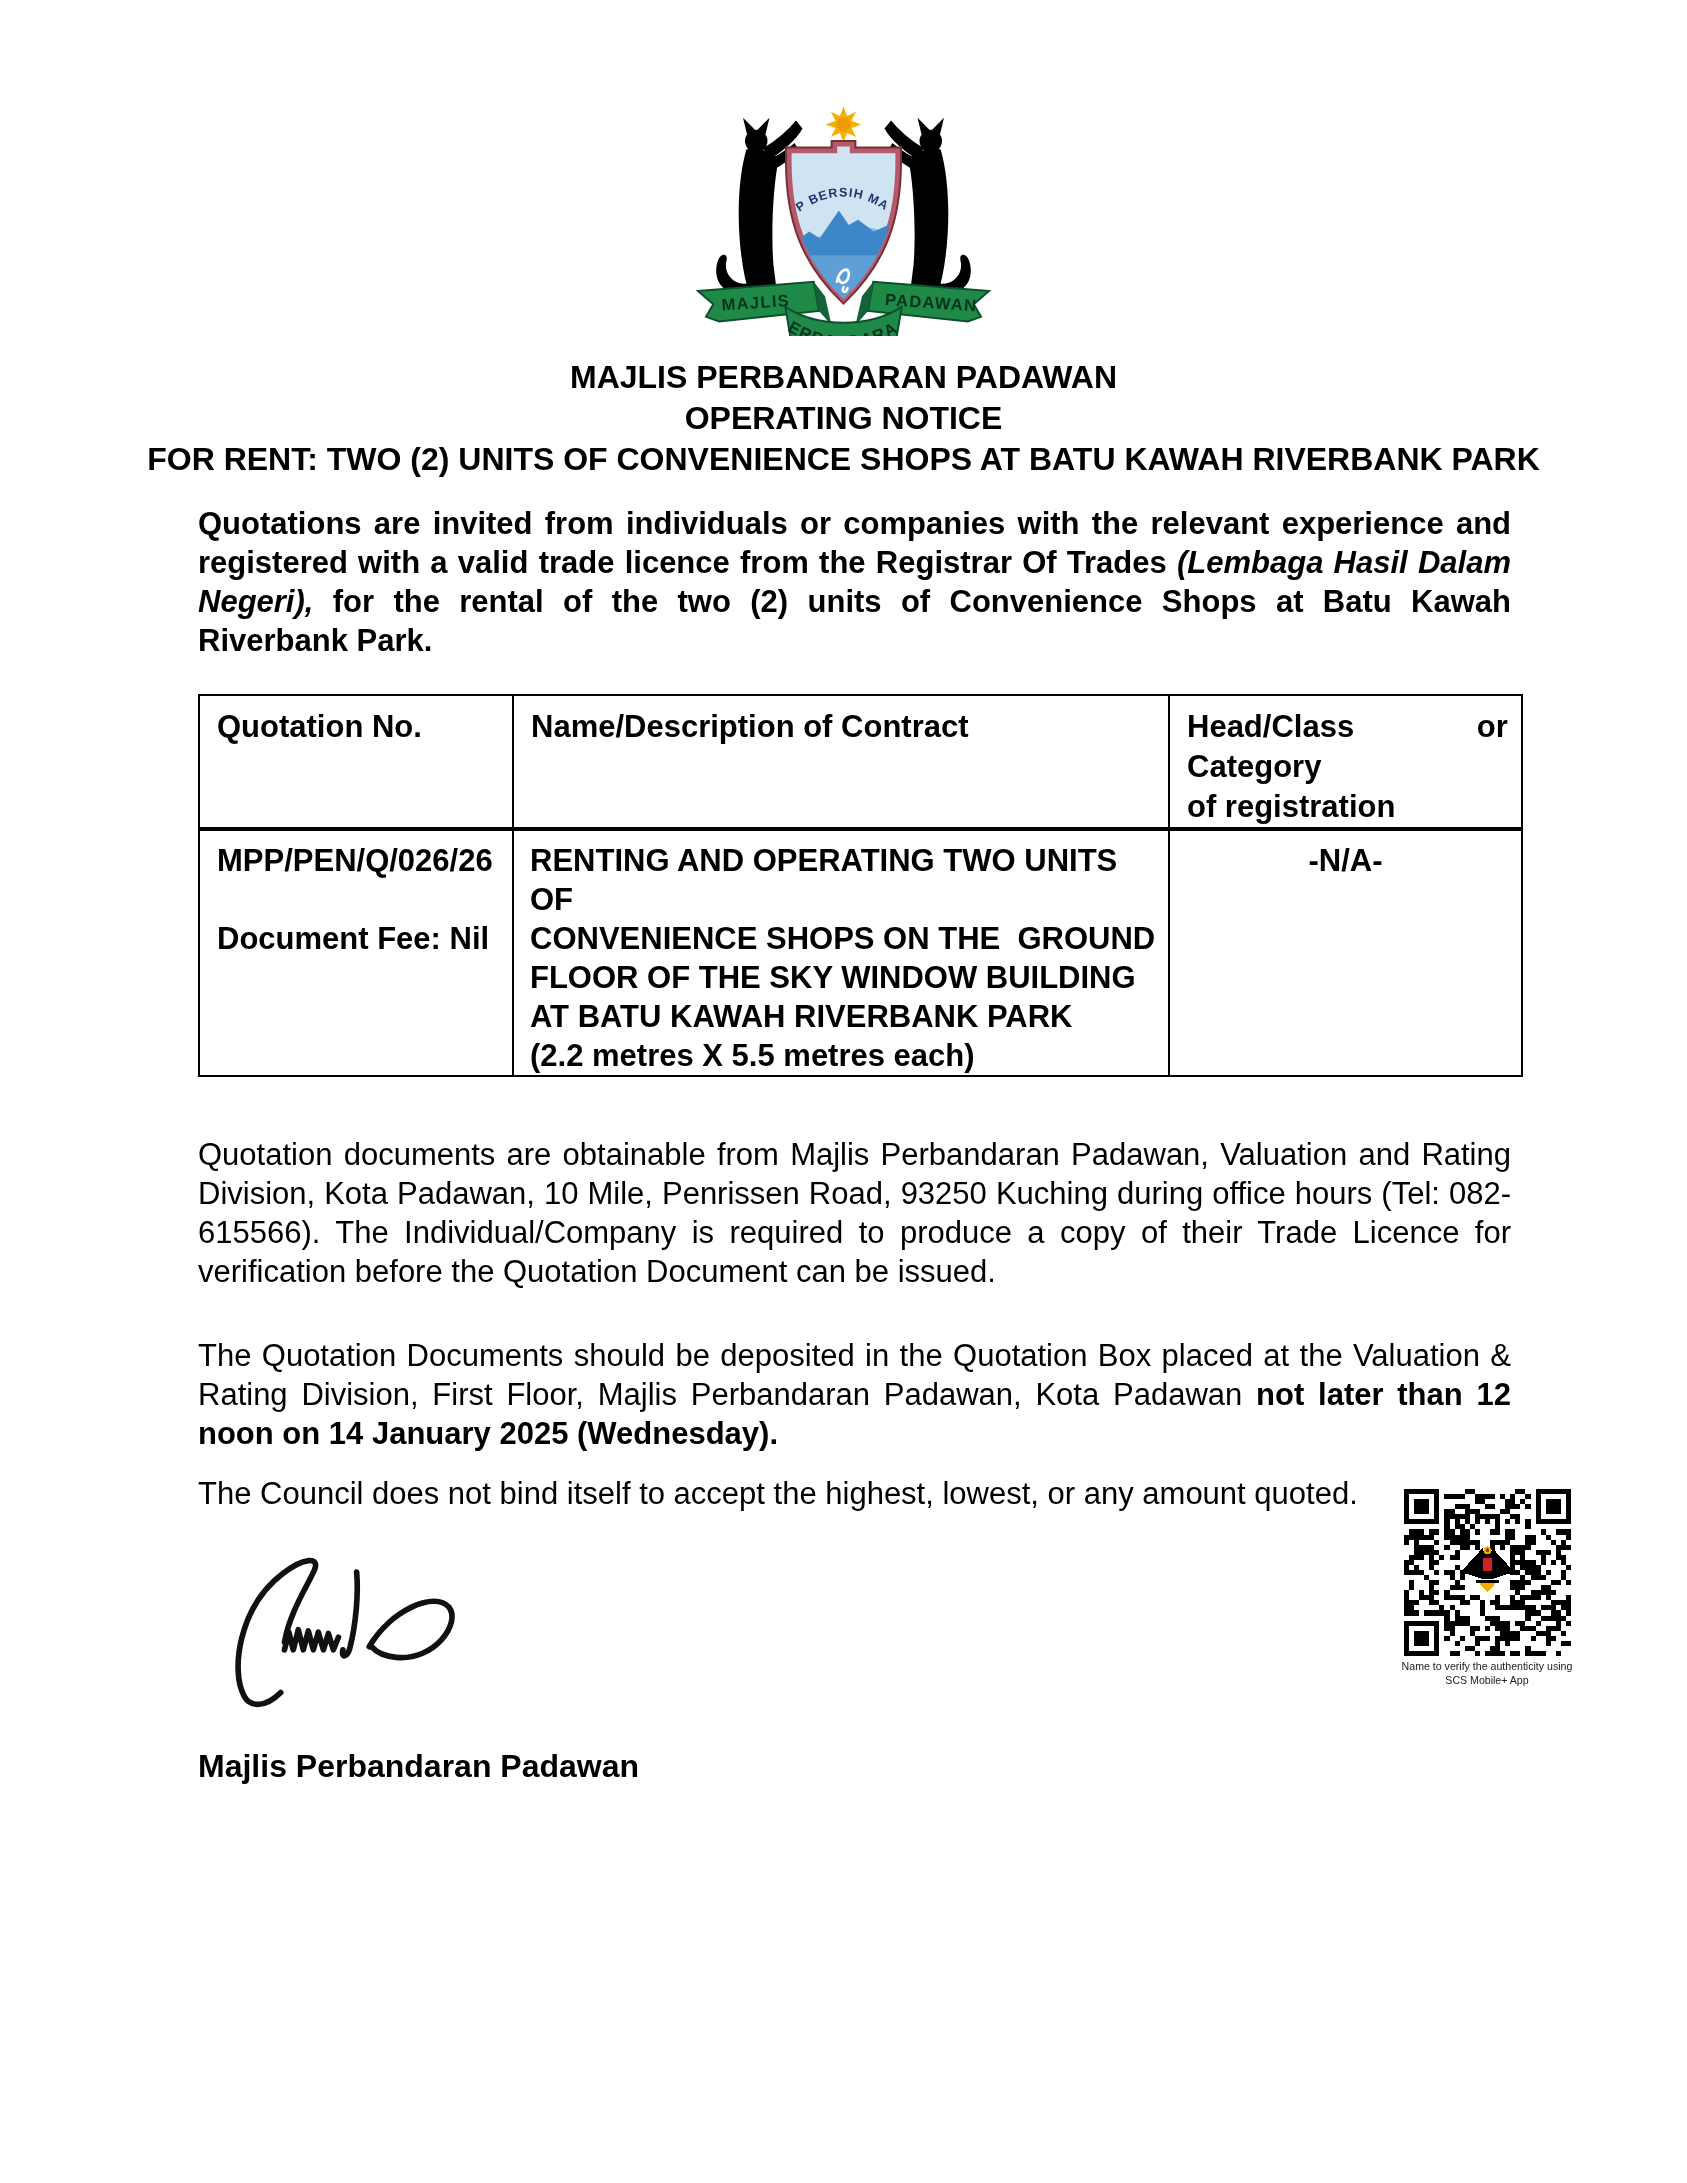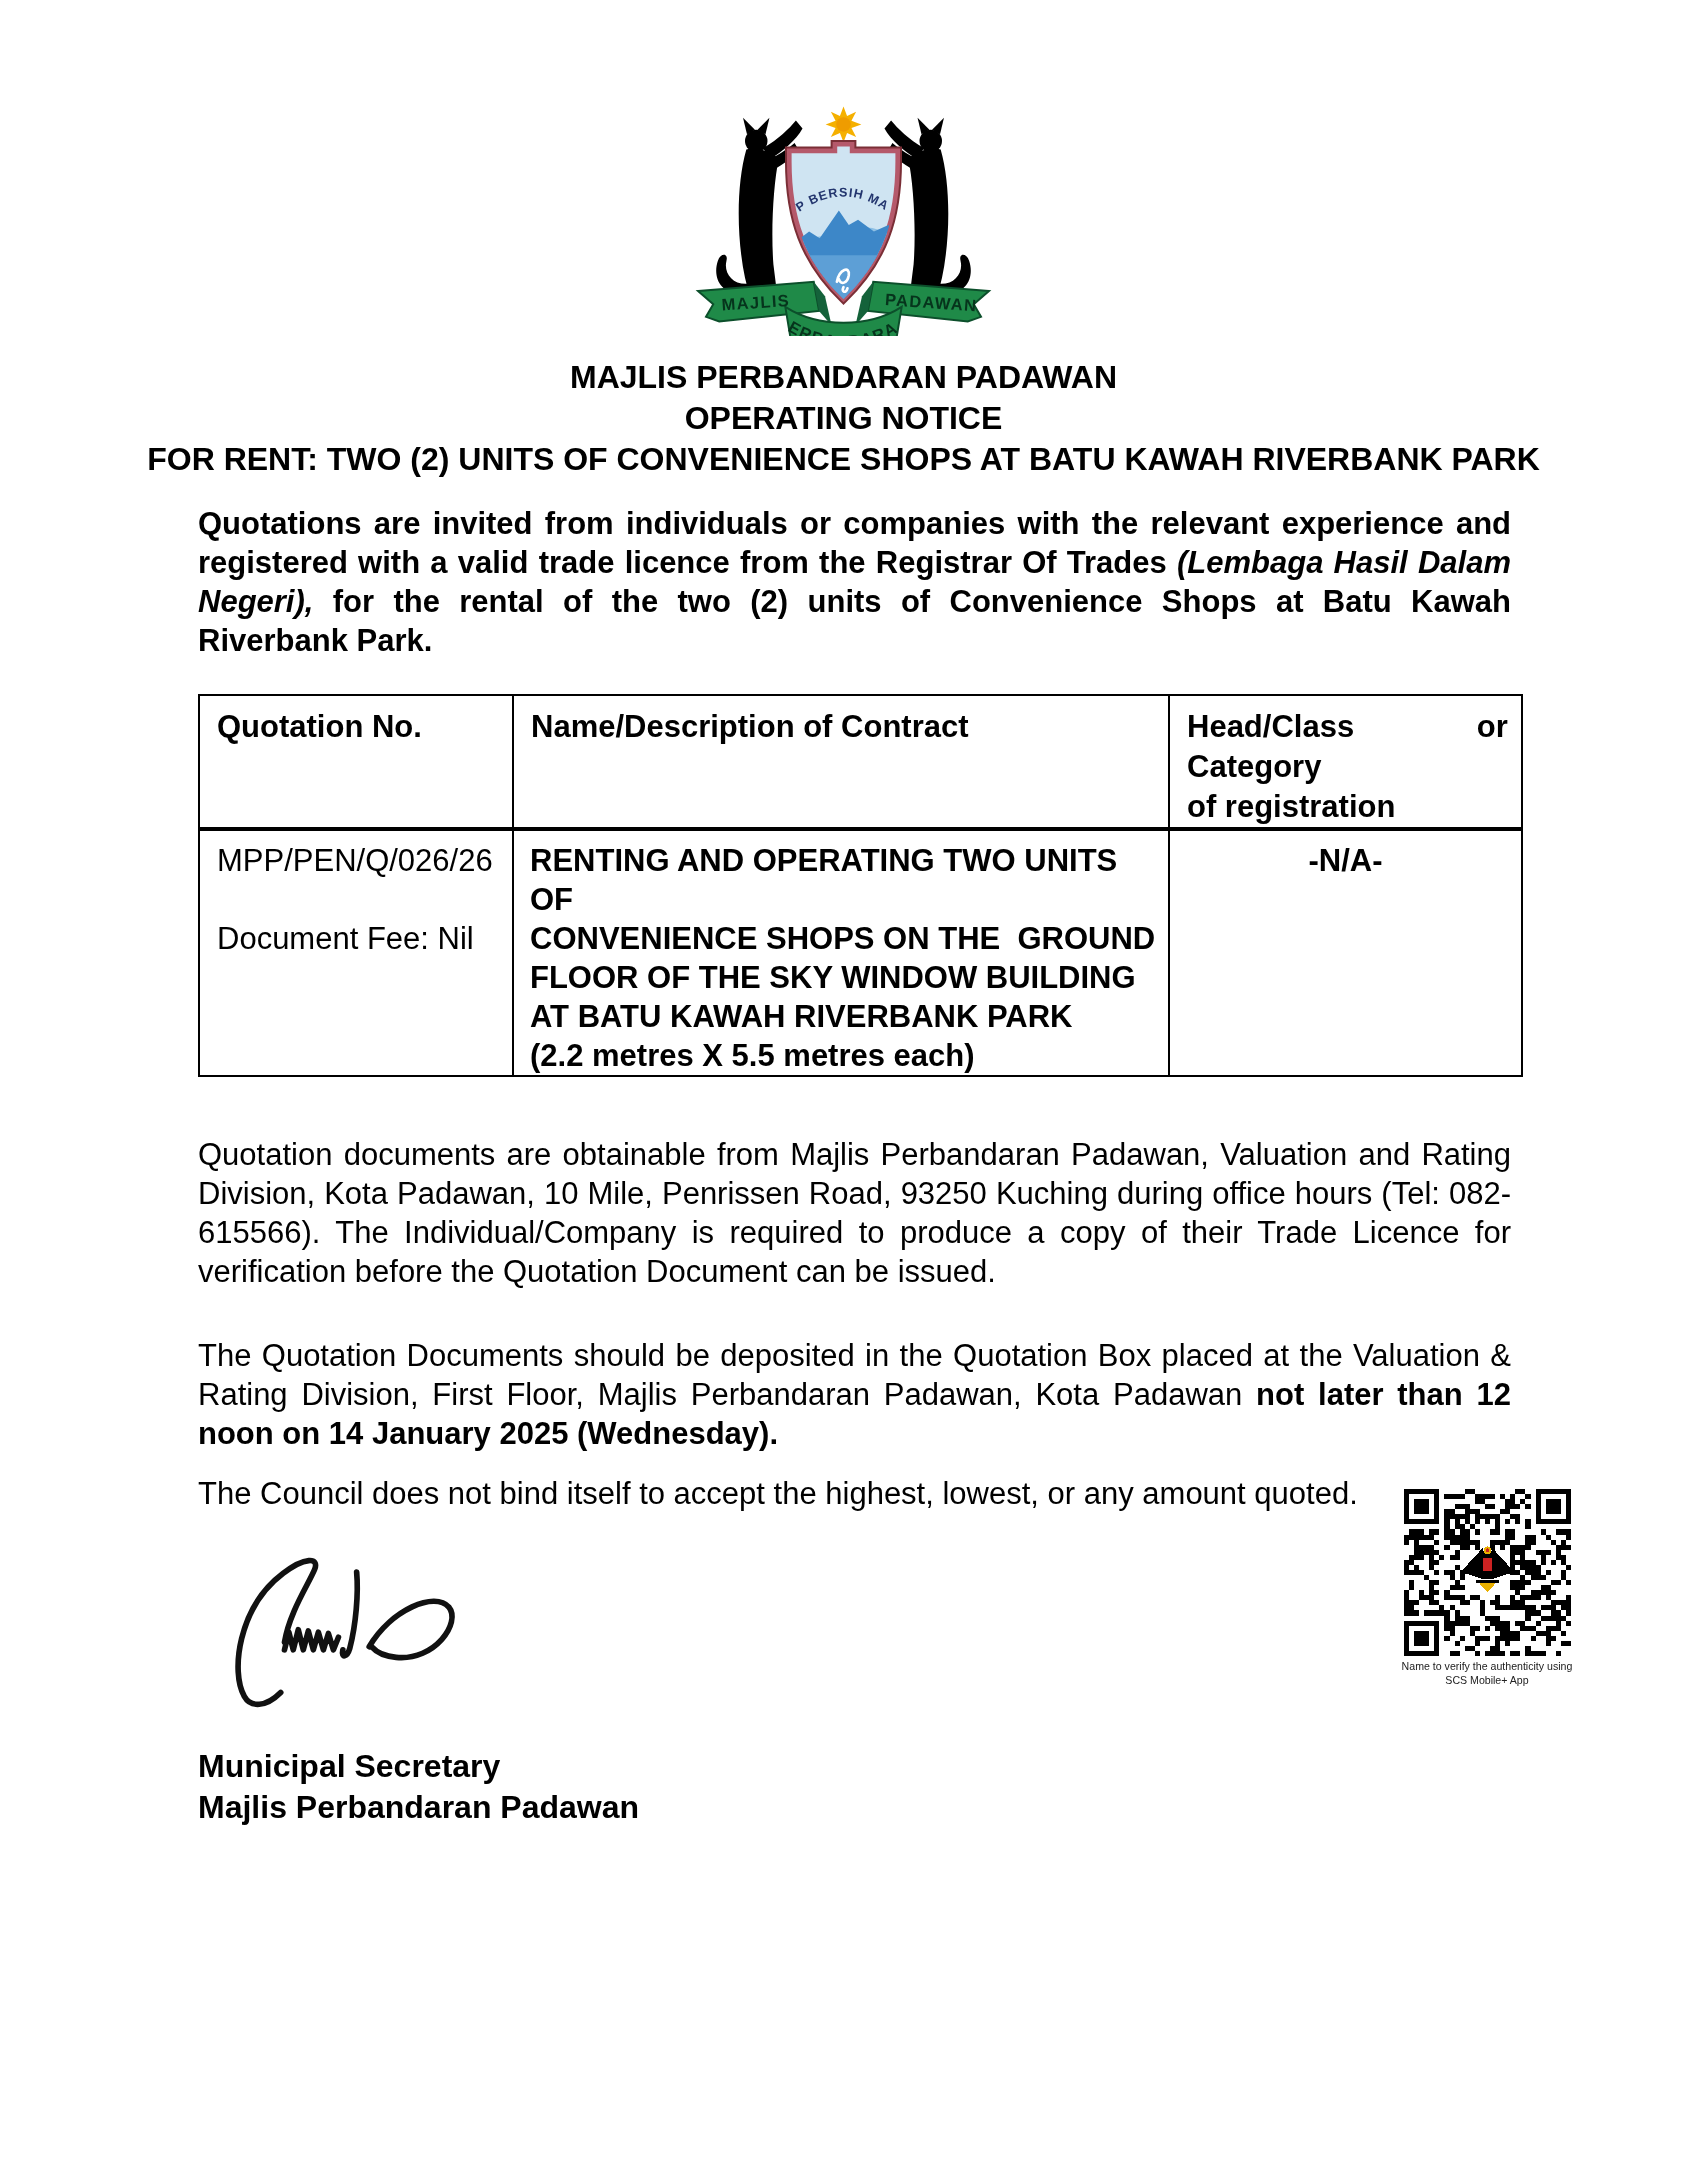--- a/index.html
+++ b/index.html
@@ -24,21 +24,21 @@
   table.quote {
     border-collapse:collapse; table-layout:fixed; width:1323px; margin-top:34px;
   }
   table.quote th, table.quote td { border:2.6px solid #000; vertical-align:top; }
   table.quote th {
     height:87px; font-size:31px; font-weight:700; text-align:left;
     padding:10.6px 13.2px 0 17px; line-height:40px; border-bottom-width:4px;
   }
   th .jline { text-align:justify; text-align-last:justify; }
   table.quote td { height:202px; font-size:31px; line-height:39px; }
-  td.c-qno { padding:10.6px 6.6px 0 17px; font-weight:400; }
+  td.c-qno { padding:10.6px 6.6px 0 17px; font-weight:700; }
   td.c-qno .spacer { height:39px; }
   td.c-desc { padding:10.6px 6.6px 0 16px; font-weight:700; }
   td.c-desc div, td.c-qno div { white-space:pre-wrap; }
   td.c-cat { padding-top:10.6px; text-align:center; font-weight:700; }
 
   .signature { margin-top:36px; margin-left:30px; width:251px; height:164px; }
   .signature svg { width:100%; height:100%; }
   .sig-block { margin-top:33px; font-size:32px; font-weight:700; line-height:41px; }
 
   .qr-block { position:absolute; left:1388px; top:1489px; width:198px; text-align:center; }
@@ -162,21 +162,20 @@
           <g fill="none" stroke="#111" stroke-width="9" stroke-linecap="round" stroke-linejoin="round">
             <path d="M84,228 C60,252 36,252 26,234 C4,196 16,92 88,38 C122,12 146,12 138,32 C128,56 98,100 90,148"></path>
             <path d="M90,160 L97,132 L104,160 L112,128 L120,160 L128,130 L136,160 L144,132 L152,160 L160,134 L168,160 L176,140"></path>
             <path d="M205,36 C208,70 204,120 194,158 C190,172 180,174 183,160"></path>
             <path d="M225,155 C260,96 330,66 352,92 C372,116 330,178 268,172 C250,170 236,163 230,156"></path>
           </g>
         </svg>
       </div>
 
       <div class="sig-block">
-        <div>Municipal Secretary</div>
         <div>Majlis Perbandaran Padawan</div>
       </div>
     </div>
   </div>
 
   <div class="qr-block">
     <svg class="qr-svg" viewBox="0 0 33 33" shape-rendering="crispEdges">
       <rect x="0" y="0" width="33" height="33" fill="#fff"></rect>
       <g id="qr-modules" fill="#000">
           <rect x="12" y="0" width="1" height="1"></rect>

